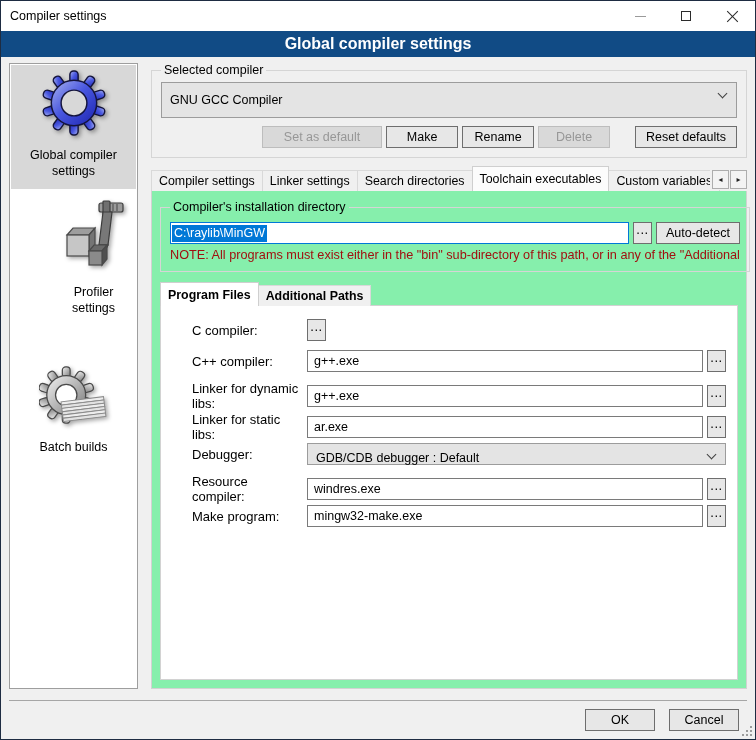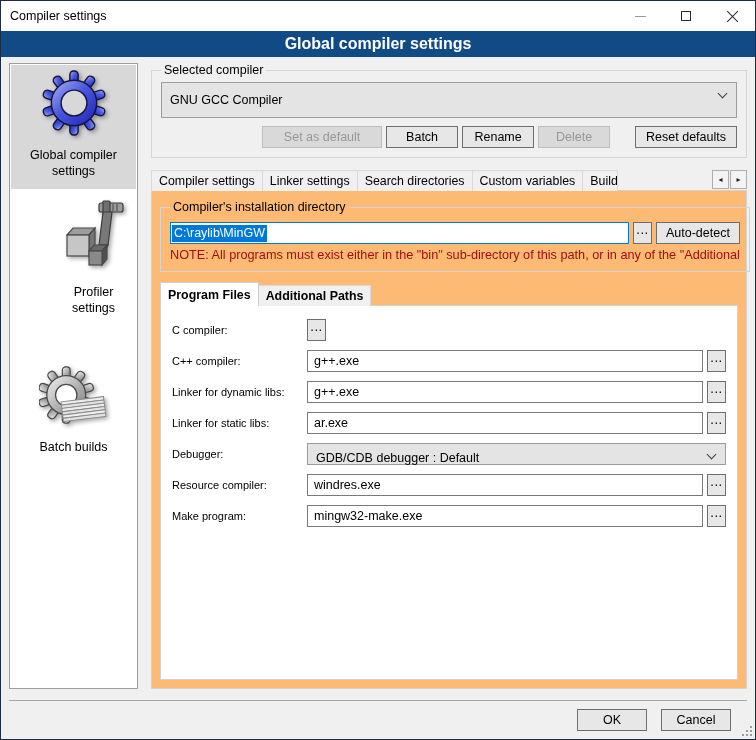--- a/index.html
+++ b/index.html
@@ -41,39 +41,39 @@
   .btn.disabled { background:#d9d9d9; border-color:#bdbdbd; color:#979797; }
   .btnrow { display:flex; justify-content:flex-end; gap:4px; margin-top:8px; }
   .btn.wide { min-width:120px; }
   .btn.gap-before { margin-left:21px; }
   
   .tabstrip { position:relative; display:flex; align-items:flex-end; height:25px; margin-top:8px; overflow:hidden; white-space:nowrap; }
   .tab { flex-shrink:0; height:21px; display:flex; align-items:center; padding:0 7px; font-size:12.4px; background:#f0f0f0; border:1px solid #d9d9d9; border-bottom:none; margin-right:-1px; }
   .tab.active { height:25px; background:#fcfcfc; z-index:2; border-color:#cfcfcf; }
   .tab-arrows { position:absolute; right:0; top:3px; display:flex; gap:1px; background:#f0f0f0; padding-left:2px; z-index:3; height:21px; align-items:center; }
   .tab-arrow { width:17px; height:19px; background:#f3f3f3; border:1px solid #adadad; font-size:8px; line-height:1; color:#222; padding:0; }
-  .tabpage { flex:1; min-height:0; border:1px solid #d2d2d2; background:#fdba74; margin-top:-1px; padding:9px 8px 8px; display:flex; flex-direction:column; }
+  .tabpage { flex:1; min-height:0; border:1px solid #d2d2d2; background:#86efac; margin-top:-1px; padding:9px 8px 8px; display:flex; flex-direction:column; }
   
   .dir-row { display:flex; gap:4px; align-items:center; margin-top:3px; }
   .dir-input { flex:1; height:22px; background:#fff; border:1px solid #0078d7; display:flex; align-items:center; padding:0 1px; font-size:12.5px; overflow:hidden; }
   .dir-input .sel { background:#0078d7; color:#fff; padding:1px 2px 2px; }
   .browse-btn { width:19px; height:22px; padding:0 0 6px; font-size:13px; line-height:6px; letter-spacing:0.5px; background:#e7e7e7; border:1px solid #6e6e6e; font-family:inherit; }
   .autodetect { height:22px; padding:0 9px; }
   .note { color:#a01010; font-size:12.7px; margin-top:4px; white-space:nowrap; overflow:hidden; }
   
   .inner-strip { margin-top:10px; height:24px; }
   .inner-strip .tab.active { height:24px; background:#ffffff; }
   .inner-page { flex:1; min-height:0; background:#ffffff; border:1px solid #d2d2d2; margin-top:-1px; padding:13px 11px; }
   .frow { display:grid; grid-template-columns:131px 1fr 19px; column-gap:4px; align-items:center; height:22px; margin-bottom:9px; }
-  .flabel { font-size:11px; }
+  .flabel { font-size:13px;margin-left:20px; }
   .finput { grid-column:2; height:22px; border:1px solid #7a7a7a; background:#fff; display:flex; align-items:center; padding:0 6px; font-size:12.5px; }
   .fcombo { grid-column:2 / 4; position:relative; height:22px; background:#e4e4e4; border:1px solid #9c9c9c; display:flex; align-items:center; padding:8px 22px 0 8px; font-size:12.5px; }
   
   .sep { height:1px; background:#a6a6a6; margin:11px 8px 0; }
-  .footer { display:flex; justify-content:flex-end; gap:14px; padding:8px 24px 0; }
+  .footer { display:flex; justify-content:flex-end; gap:14px; padding:8px 16px 0; }
   .footer .btn { width:70px; min-width:70px; }
   .grip { position:absolute; right:3px; bottom:3px; width:11px; height:11px; }
   .grip i { position:absolute; width:2px; height:2px; background:#9c9c9c; }
   .grip i:nth-child(1){right:0;bottom:8px;} .grip i:nth-child(2){right:0;bottom:4px;}
   .grip i:nth-child(3){right:0;bottom:0;} .grip i:nth-child(4){right:4px;bottom:4px;}
   .grip i:nth-child(5){right:4px;bottom:0;} .grip i:nth-child(6){right:8px;bottom:0;}
 </style>
 </head>
 <body>
 
@@ -198,32 +198,33 @@
     <div class="main">
 
       <fieldset class="group">
         <legend>Selected compiler</legend>
         <div class="combo">
           <span>GNU GCC Compiler</span>
           <i class="chev"></i>
         </div>
         <div class="btnrow">
             <button class="btn disabled wide">Set as default</button>
-            <button class="btn">Batch</button>
+            <button class="btn">Make</button>
             <button class="btn">Rename</button>
             <button class="btn disabled">Delete</button>
             <button class="btn gap-before">Reset defaults</button>
           </div>
       </fieldset>
 
       <div class="tabstrip">
         <div id="main-tabs" style="display:flex;align-items:flex-end;">
             <div class="tab">Compiler settings</div>
             <div class="tab">Linker settings</div>
             <div class="tab">Search directories</div>
+            <div class="tab active">Toolchain executables</div>
             <div class="tab">Custom variables</div>
             <div class="tab" style="max-width: 36px; overflow: hidden;">Build</div>
           </div>
         <div class="tab-arrows">
           <button class="tab-arrow">◂</button>
           <button class="tab-arrow">▸</button>
         </div>
       </div>
 
       <div class="tabpage">

